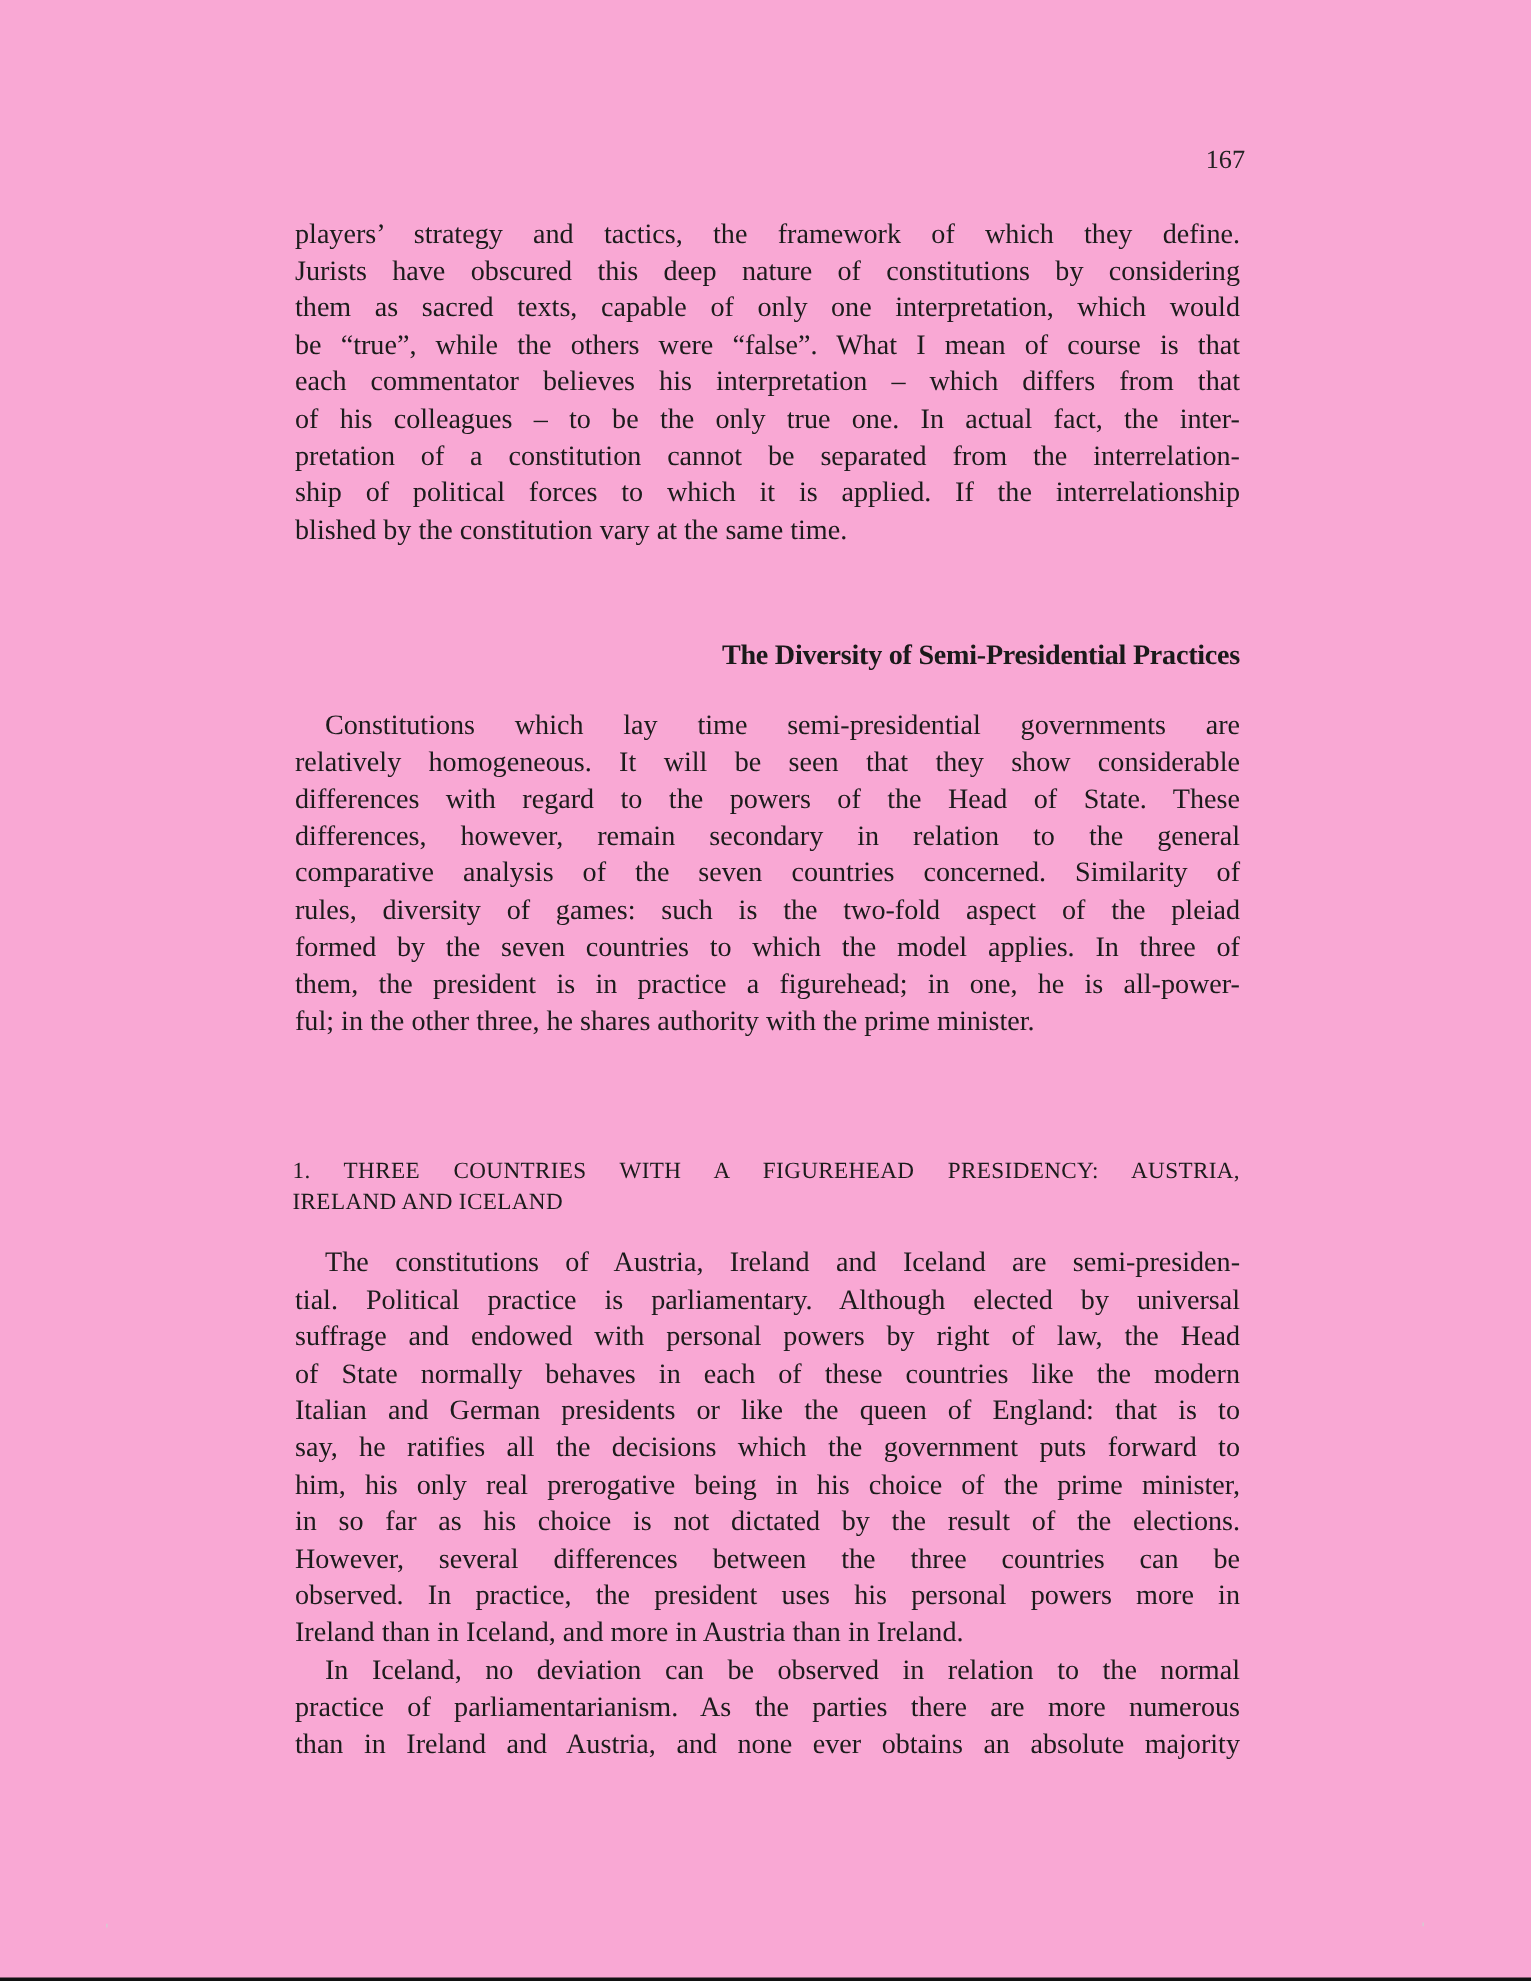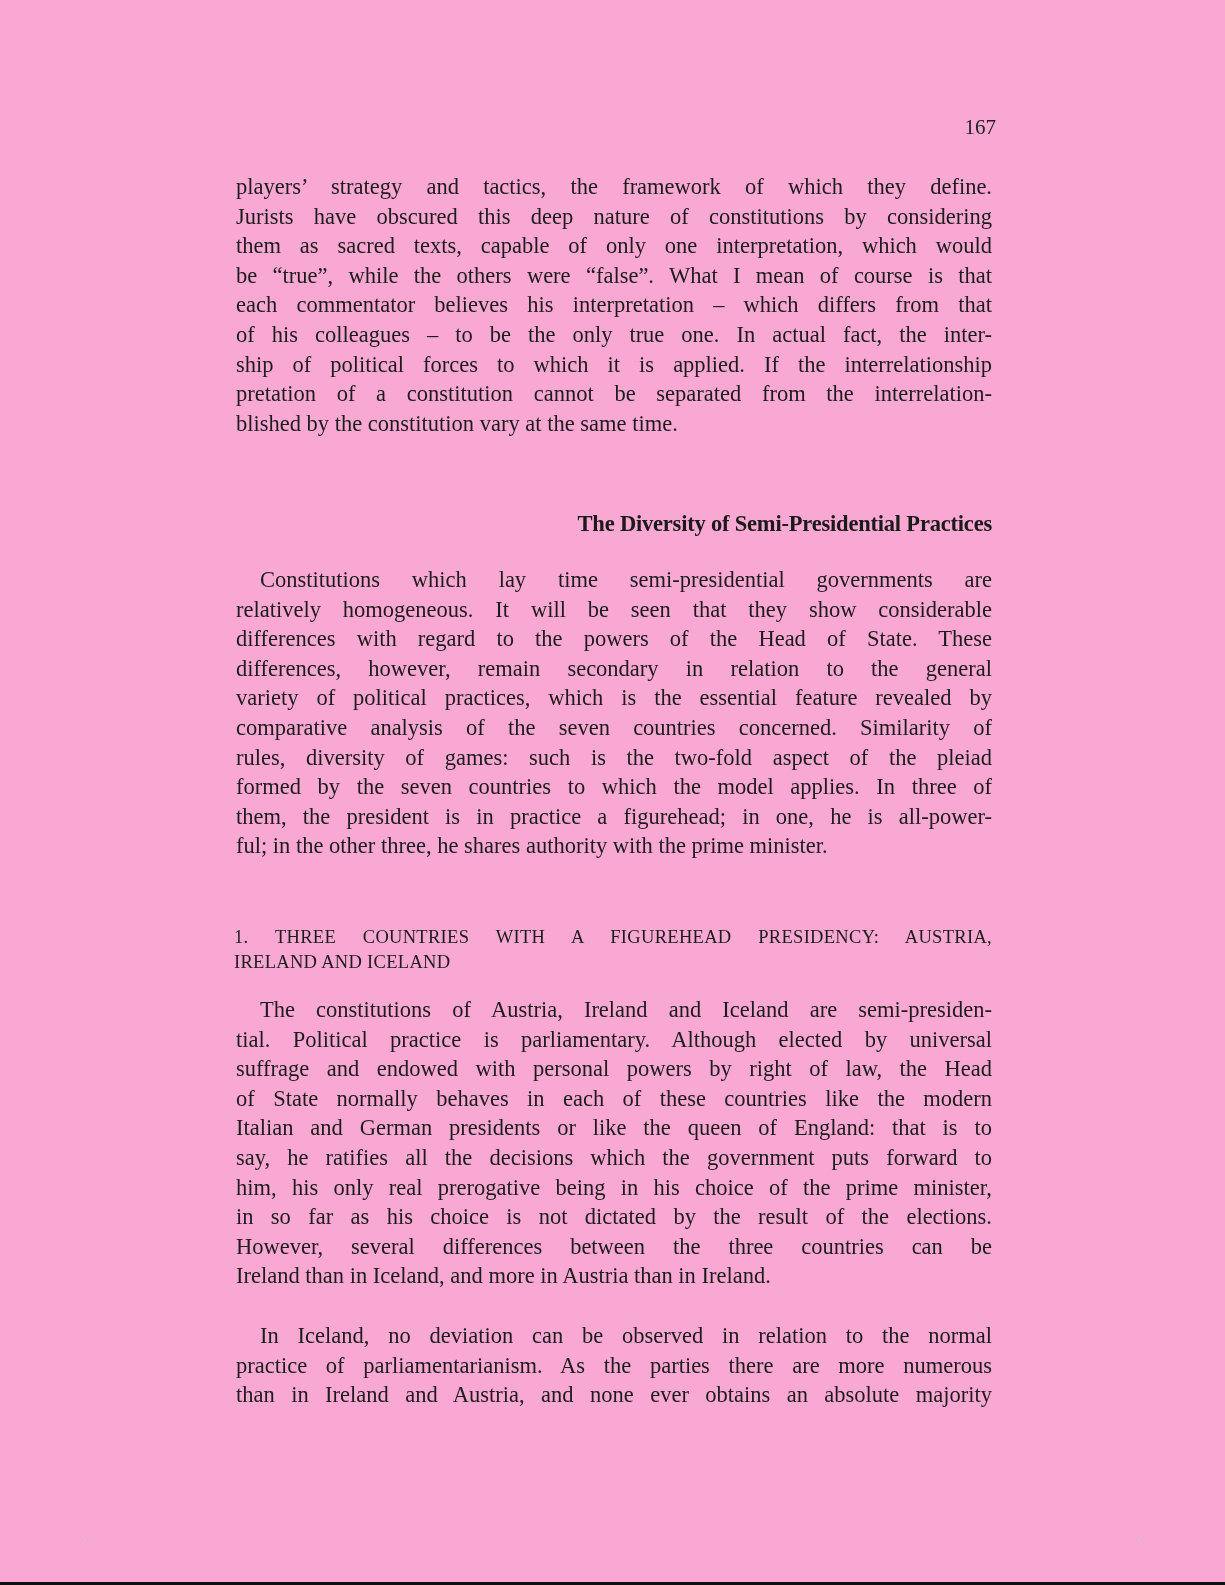--- a/index.html
+++ b/index.html
@@ -103,33 +103,32 @@
 
   <div class="page-number">167</div>
 
   <div class="block p1">
     <span class="line">players’ strategy and tactics, the framework of which they define.</span>
     <span class="line">Jurists have obscured this deep nature of constitutions by considering</span>
     <span class="line">them as sacred texts, capable of only one interpretation, which would</span>
     <span class="line">be “true”, while the others were “false”. What I mean of course is that</span>
     <span class="line">each commentator believes his interpretation – which differs from that</span>
     <span class="line">of his colleagues – to be the only true one. In actual fact, the inter-</span>
+    <span class="line">pretation of a constitution cannot be separated from the interrelation-</span>
     <span class="line">ship of political forces to which it is applied. If the interrelationship</span>
-    <span class="line">pretation of a constitution cannot be separated from the interrelation-</span>
     <span class="line last">blished by the constitution vary at the same time.</span>
   </div>
 
   <h2 class="section-title" style="margin:0;">The Diversity of Semi-Presidential Practices</h2>
 
   <div class="block p2">
     <span class="line indent">Constitutions which lay time semi-presidential governments are</span>
     <span class="line">relatively homogeneous. It will be seen that they show considerable</span>
     <span class="line">differences with regard to the powers of the Head of State. These</span>
     <span class="line">differences, however, remain secondary in relation to the general</span>
-    <span class="line">variety of political practices, which is the essential feature revealed by</span>
     <span class="line">comparative analysis of the seven countries concerned. Similarity of</span>
     <span class="line">rules, diversity of games: such is the two-fold aspect of the pleiad</span>
     <span class="line">formed by the seven countries to which the model applies. In three of</span>
     <span class="line">them, the president is in practice a figurehead; in one, he is all-power-</span>
     <span class="line last">ful; in the other three, he shares authority with the prime minister.</span>
   </div>
 
   <div class="subheading">
     <span class="line">1. THREE COUNTRIES WITH A FIGUREHEAD PRESIDENCY: AUSTRIA,</span>
     <span class="line last">IRELAND AND ICELAND</span>
@@ -138,20 +137,21 @@
   <div class="block p3">
     <span class="line indent">The constitutions of Austria, Ireland and Iceland are semi-presiden-</span>
     <span class="line">tial. Political practice is parliamentary. Although elected by universal</span>
     <span class="line">suffrage and endowed with personal powers by right of law, the Head</span>
     <span class="line">of State normally behaves in each of these countries like the modern</span>
     <span class="line">Italian and German presidents or like the queen of England: that is to</span>
     <span class="line">say, he ratifies all the decisions which the government puts forward to</span>
     <span class="line">him, his only real prerogative being in his choice of the prime minister,</span>
     <span class="line">in so far as his choice is not dictated by the result of the elections.</span>
     <span class="line">However, several differences between the three countries can be</span>
+    <span class="line">observed. In practice, the president uses his personal powers more in</span>
     <span class="line last">Ireland than in Iceland, and more in Austria than in Ireland.</span>
   </div>
 
   <div class="block p4">
     <span class="line indent">In Iceland, no deviation can be observed in relation to the normal</span>
     <span class="line">practice of parliamentarianism. As the parties there are more numerous</span>
     <span class="line">than in Ireland and Austria, and none ever obtains an absolute majority</span>
   </div>
 
   <div class="scan-mark" style="left:85px; top:1539px;"></div>

